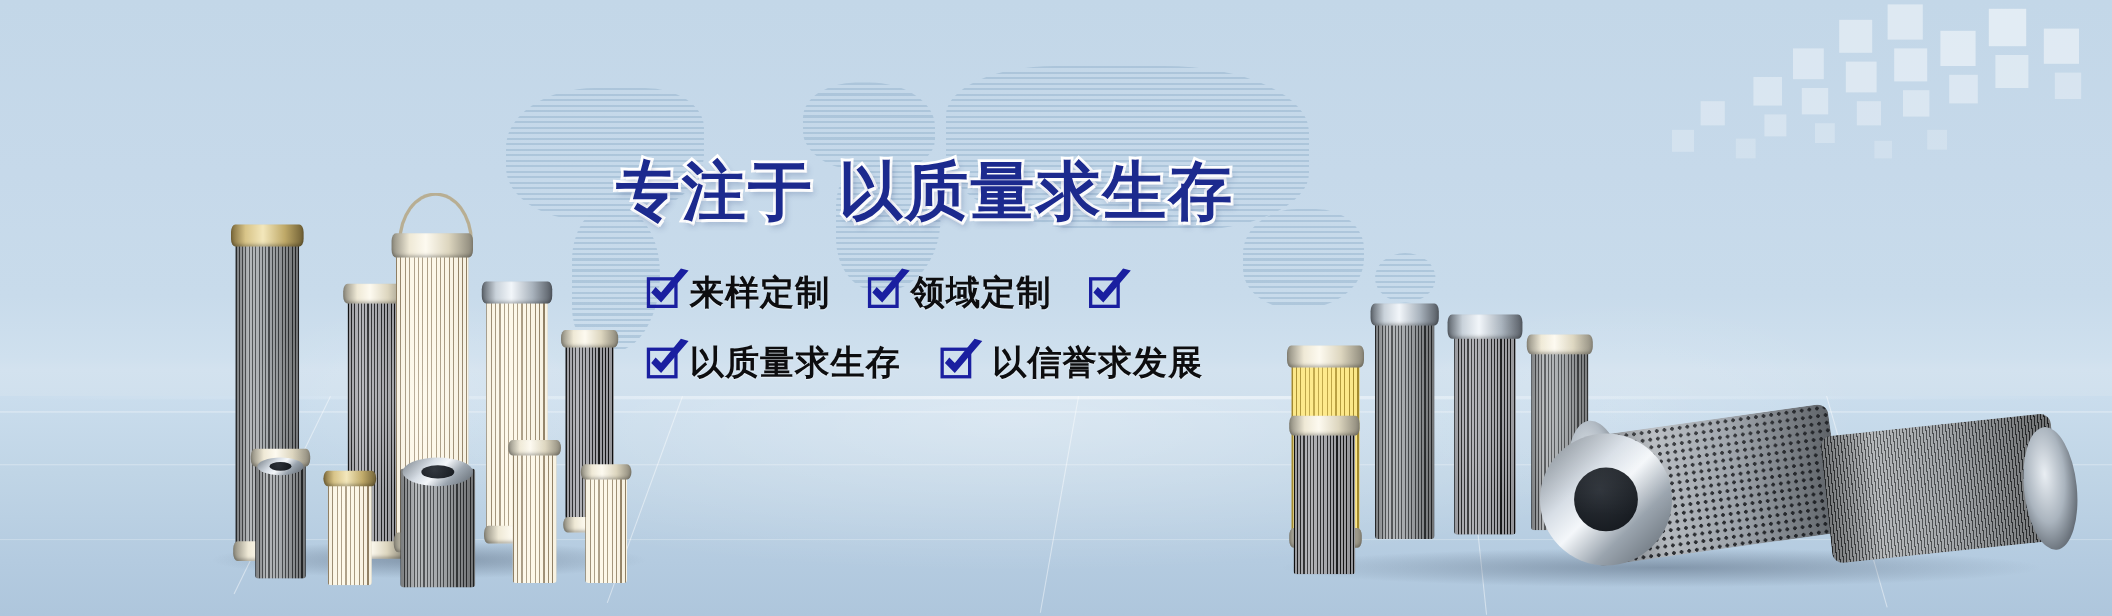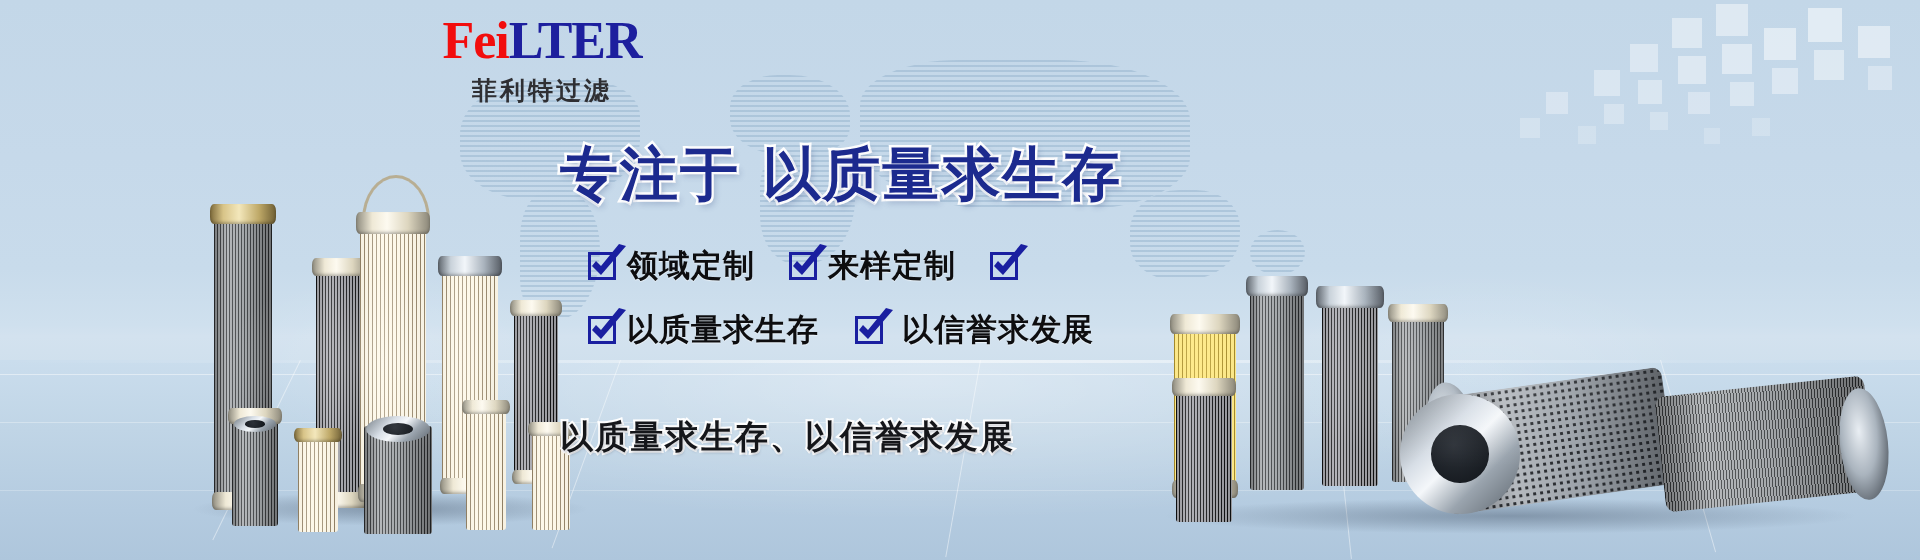--- a/index.html
+++ b/index.html
@@ -313,47 +313,41 @@
     <div class="cart mesh" style="left:520px;bottom:58px;width:210px;height:116px;border-radius:10px;transform:rotate(-6deg);"></div>
     <div class="tube-end" style="left:700px;bottom:60px;width:48px;height:112px;transform:rotate(-6deg);"></div>
 
     <div class="ring" style="left:260px;bottom:46px;width:120px;height:120px;">
         <span class="hole"></span>
       </div>
 
     <div class="glow" style="left:120px;bottom:90px;width:440px;height:200px;opacity:.24;"></div>
   </div>
 
-  <div class="logo">
-    <div class="logo-word">
-      <span class="logo-fei">Fei</span><span class="logo-lter">LTER</span>
-    </div>
-    <div class="logo-cn">菲利特过滤</div>
-  </div>
 
   <div class="headline">专注于 以质量求生存</div>
 
   <div class="features">
 
     <div class="frow">
       <div class="fitem" style="margin-right:34px;">
         <span class="chk">
           <svg viewBox="0 0 42 38">
               <path d="M6 22 L15 31 L40 2 L33 0 L15 22 L10 17 Z" fill="#1a1fa0"></path>
             </svg>
         </span>
+        <span class="lbl">来样定制</span>
+      </div>
+      <div class="fitem" style="margin-right:34px;">
+        <span class="chk">
+          <svg viewBox="0 0 42 38">
+              <path d="M6 22 L15 31 L40 2 L33 0 L15 22 L10 17 Z" fill="#1a1fa0"></path>
+            </svg>
+        </span>
         <span class="lbl">领域定制</span>
-      </div>
-      <div class="fitem" style="margin-right:34px;">
-        <span class="chk">
-          <svg viewBox="0 0 42 38">
-              <path d="M6 22 L15 31 L40 2 L33 0 L15 22 L10 17 Z" fill="#1a1fa0"></path>
-            </svg>
-        </span>
-        <span class="lbl">来样定制</span>
       </div>
       <div class="fitem">
         <span class="chk">
           <svg viewBox="0 0 42 38">
               <path d="M6 22 L15 31 L40 2 L33 0 L15 22 L10 17 Z" fill="#1a1fa0"></path>
             </svg>
         </span>
       </div>
     </div>
 
@@ -371,15 +365,14 @@
           <svg viewBox="0 0 42 38">
               <path d="M6 22 L15 31 L40 2 L33 0 L15 22 L10 17 Z" fill="#1a1fa0"></path>
             </svg>
         </span>
         <span class="lbl" style="margin-left:8px;">以信誉求发展</span>
       </div>
     </div>
 
   </div>
 
-  <div class="slogan">以质量求生存、以信誉求发展</div>
 
 </div>
 
 </body></html>

